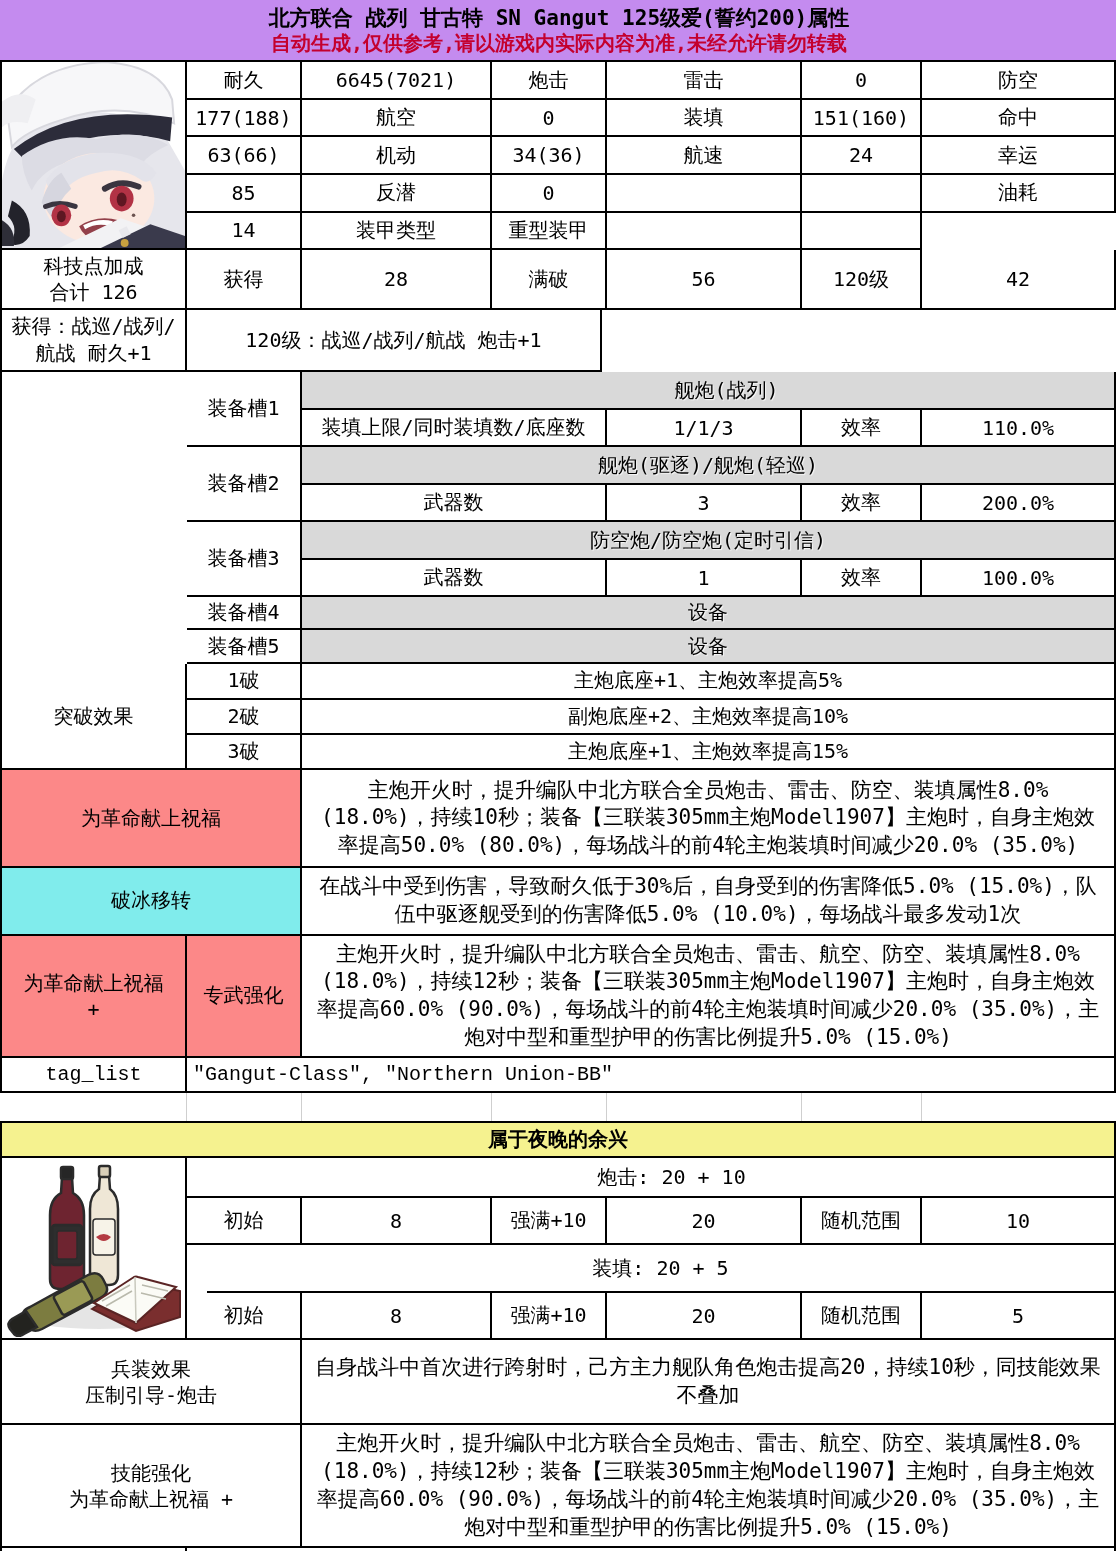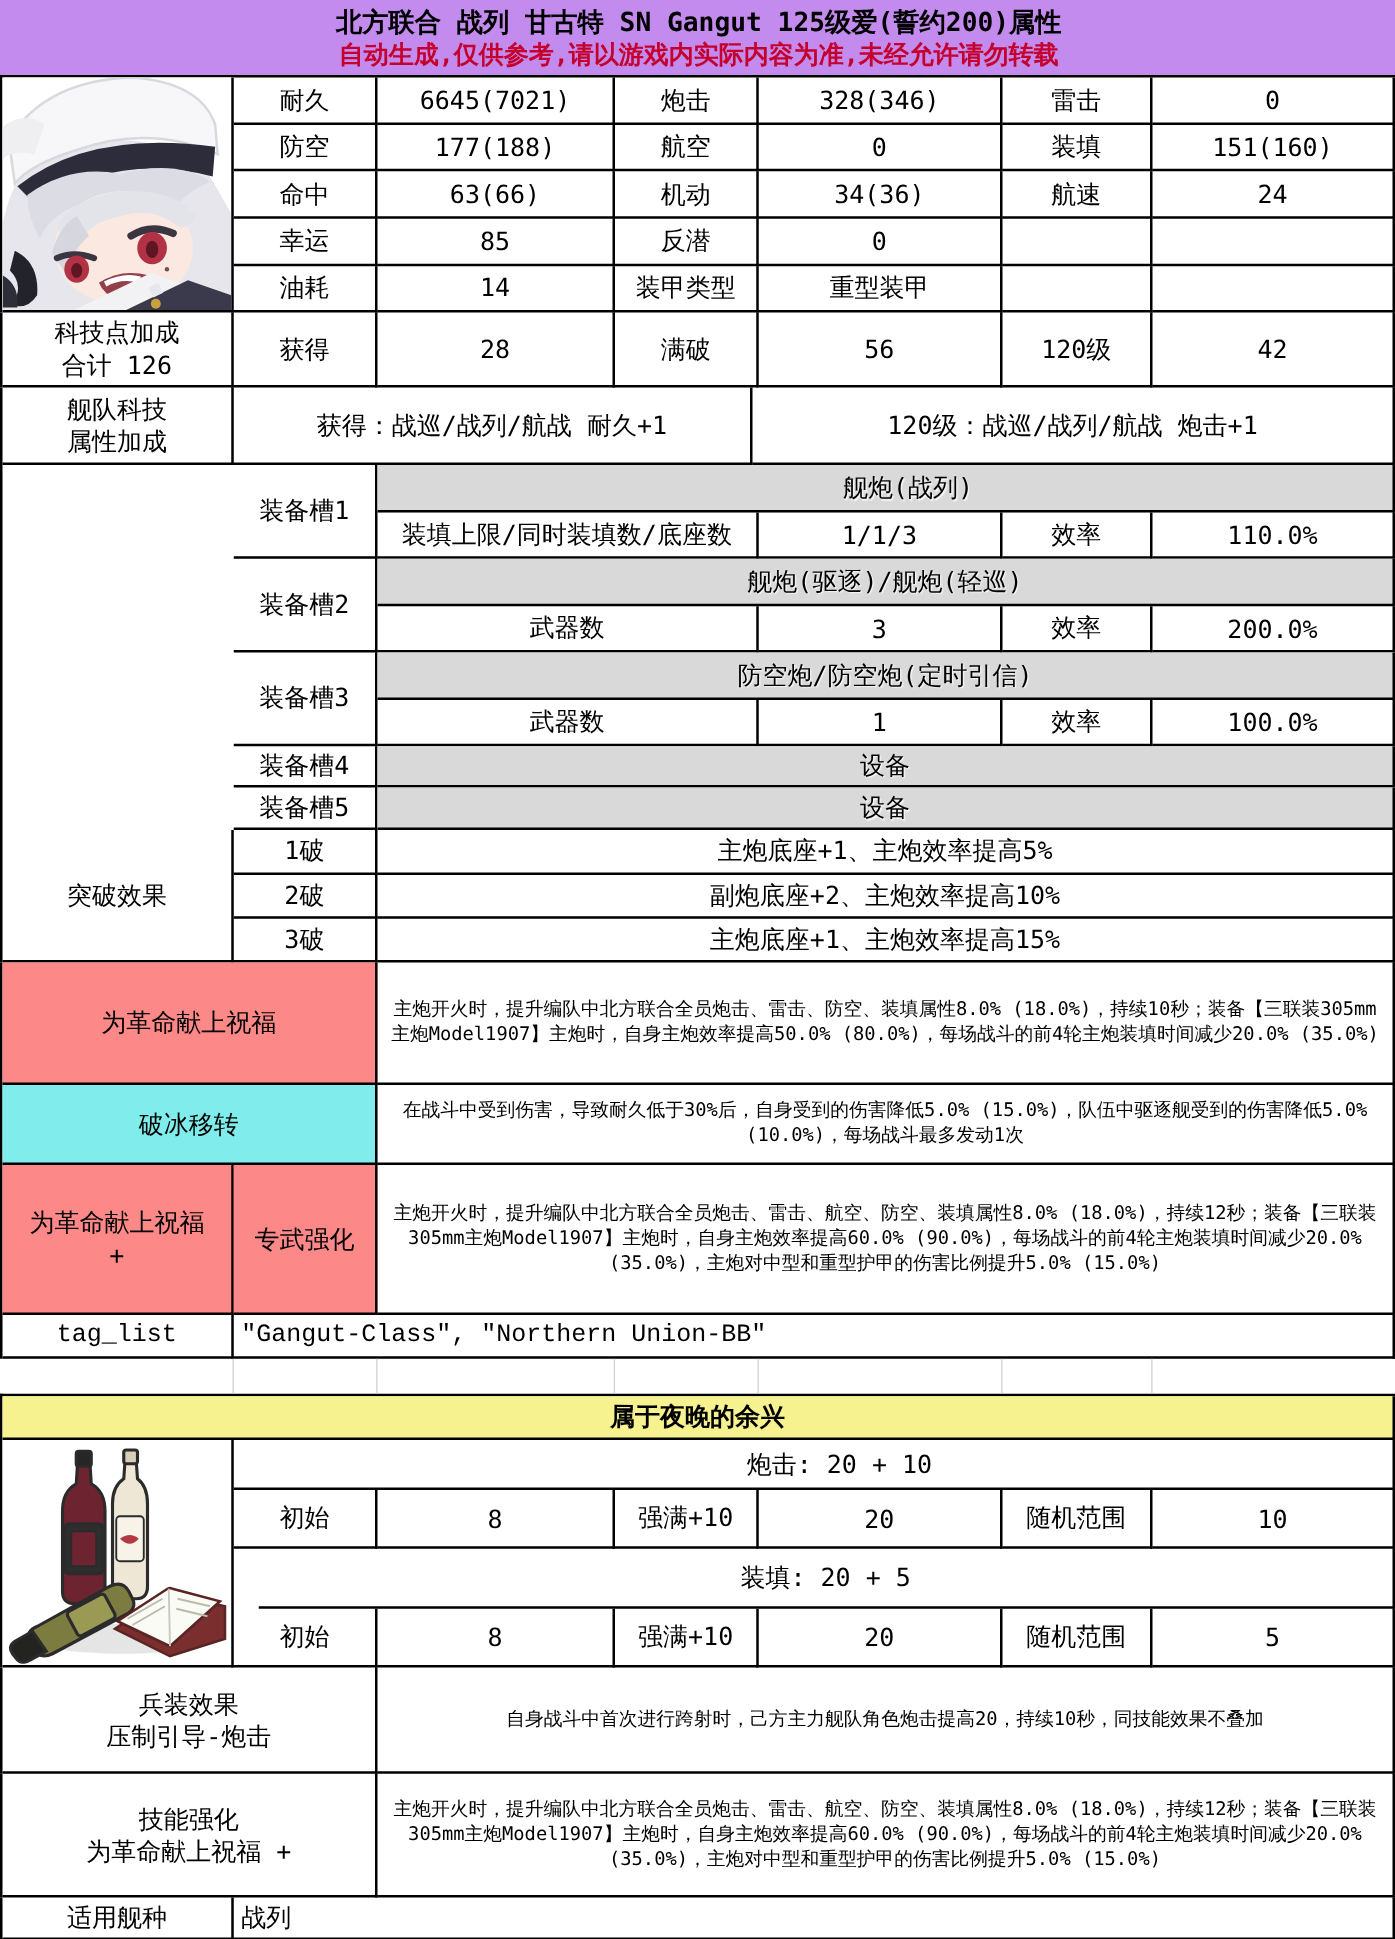--- a/index.html
+++ b/index.html
@@ -20,21 +20,21 @@
     border-right:2px solid #000; border-bottom:2px solid #000;
     box-sizing:border-box; display:flex; align-items:center; justify-content:center;
     text-align:center; font-size:20px; padding:0 6px; overflow:hidden;
   }
   .col{flex-direction:column; line-height:1.3;}
   .left{justify-content:flex-start; text-align:left;}
   .gray{background:var(--gray); text-shadow:1px 1px 1px rgba(255,255,255,.85);}
   .salmon{background:var(--salmon);}
   .cyan{background:var(--cyan);}
   .yellowc{background:var(--yellow); font-weight:bold;}
-  .desc{font-size:15px; line-height:1.32; padding:5px 10px; text-align:center;}
+  .desc{font-size:21px; line-height:1.32; padding:5px 10px; text-align:center;}
   
   .cols7{grid-template-columns:185px 115px 190px 115px 195px 120px 194px;}
   .cols-skill{grid-template-columns:300px 814px;}
   .cols-limit{grid-template-columns:185px 115px 814px;}
   .cols-tag{grid-template-columns:185px 929px;}
   .cols-fleet{grid-template-columns:185px 415px 514px;}
   .cols-one{grid-template-columns:1114px;}
   
   .stats{grid-template-rows:repeat(5,37.6px);}
   .st-portrait{grid-column:1; grid-row:1/6; padding:0; background:#fff;}
@@ -115,21 +115,20 @@
         <path d="M0,160 Q14,168 12,186 L0,186 Z" fill="#2E2E38"></path>
         <path d="M58,188 L120,158 L185,180 L185,188 Z" fill="#F2F2F4"></path>
         <path d="M100,188 L150,164 L185,176 L185,188 Z" fill="#3A3A4C"></path>
         <path d="M118,170 L126,166 L130,174 L122,178 Z" fill="#E8E8EC"></path>
         <circle cx="124" cy="183" r="4" fill="#C9A23F"></circle>
       </svg>
     </div>
     <div class="c">耐久</div>
     <div class="c">6645(7021)</div>
     <div class="c">炮击</div>
-    <div class="c">328(346)</div>
     <div class="c">雷击</div>
     <div class="c">0</div>
     <div class="c">防空</div>
     <div class="c">177(188)</div>
     <div class="c">航空</div>
     <div class="c">0</div>
     <div class="c">装填</div>
     <div class="c">151(160)</div>
     <div class="c">命中</div>
     <div class="c">63(66)</div>
@@ -158,24 +157,20 @@
     </div>
     <div class="c">获得</div>
     <div class="c">28</div>
     <div class="c">满破</div>
     <div class="c">56</div>
     <div class="c">120级</div>
     <div class="c">42</div>
   </div>
 
   <div class="g cols-fleet fleet">
-    <div class="c col">
-      <span>舰队科技</span>
-      <span>属性加成</span>
-    </div>
     <div class="c">获得：战巡/战列/航战 耐久+1</div>
     <div class="c">120级：战巡/战列/航战 炮击+1</div>
   </div>
 
   <div class="g cols7 equip">
     <div class="c eq-s1-name">装备槽1</div>
     <div class="c eq-s1-type gray">舰炮(战列)</div>
     <div class="c eq-s1-a">装填上限/同时装填数/底座数</div>
     <div class="c eq-s1-b">1/1/3</div>
     <div class="c eq-s1-c">效率</div>

